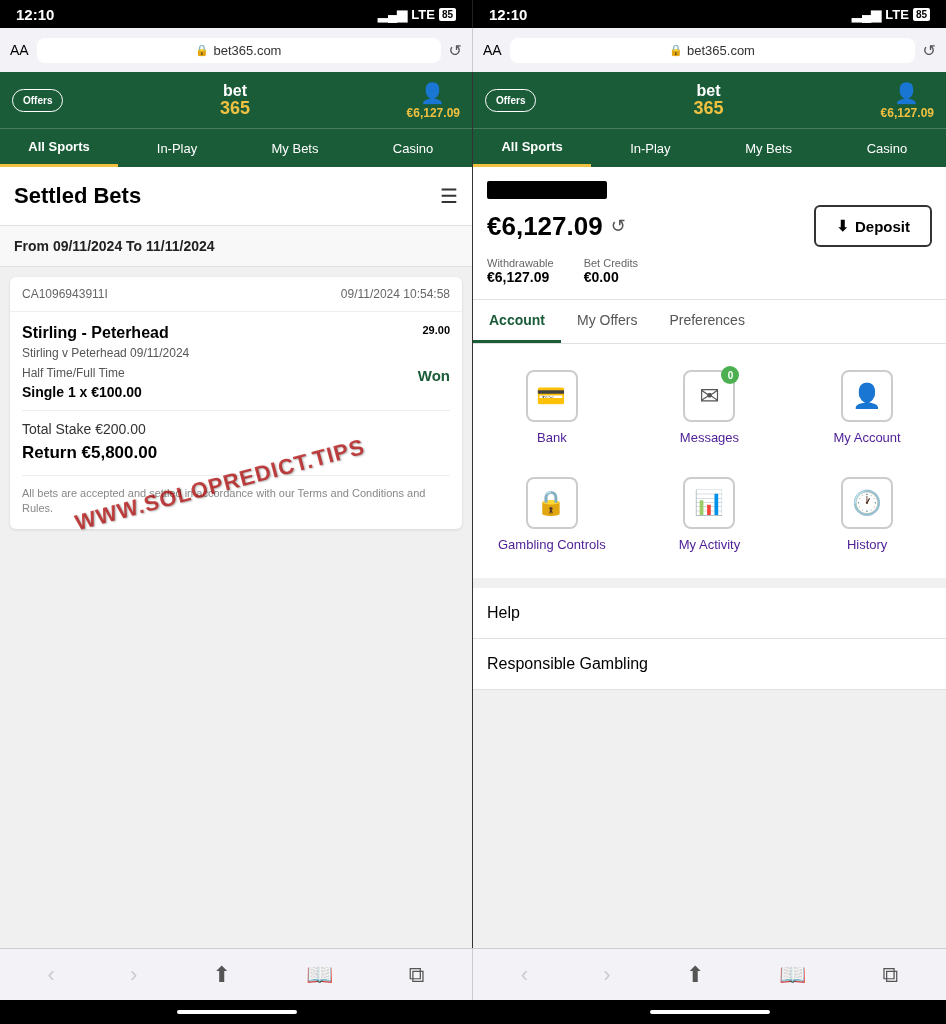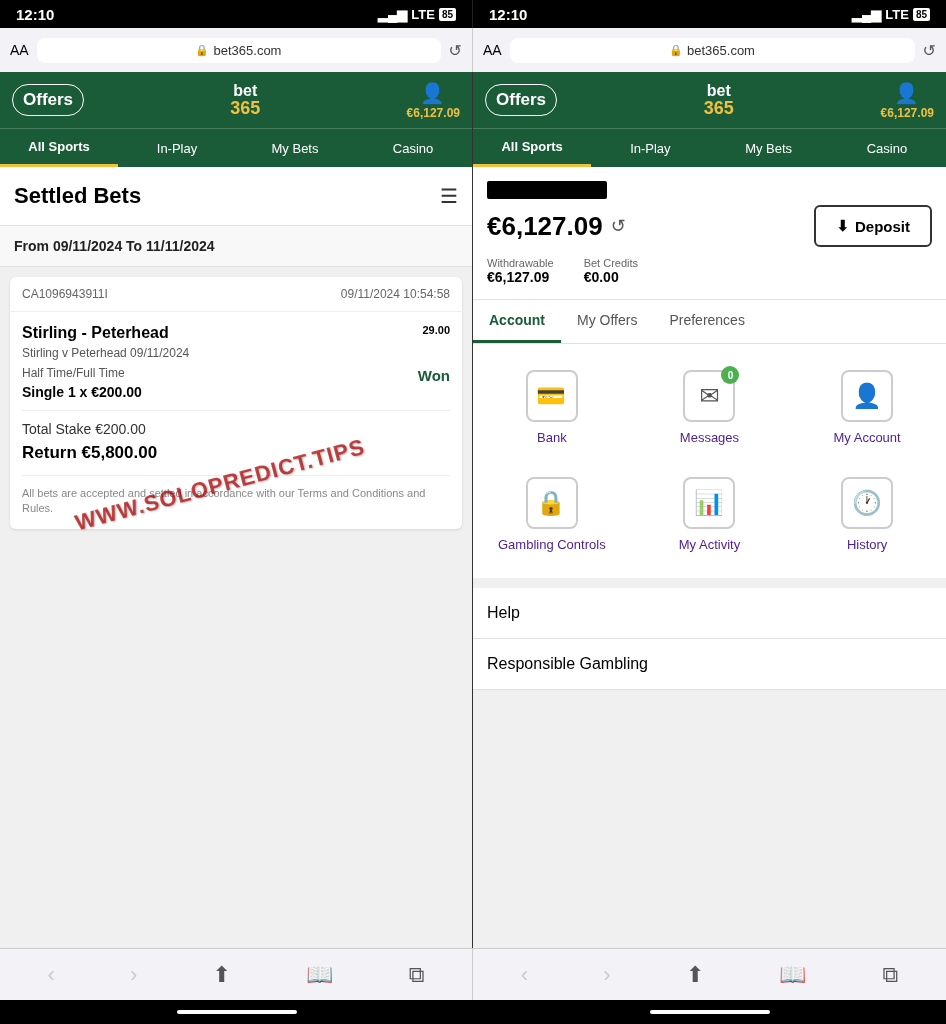--- a/index.html
+++ b/index.html
@@ -111,21 +111,21 @@
       justify-content: space-between;
       padding: 8px 12px;
       height: 56px;
     }
     .offers-btn {
       border: 1.5px solid #fff;
       color: #fff;
       background: transparent;
       padding: 5px 10px;
       border-radius: 16px;
-      font-size: 17px;
+      font-size: 10px;
       font-weight: 600;
       cursor: pointer;
     }
     .bet365-logo {
       display: flex;
       flex-direction: column;
       align-items: center;
       line-height: 1;
     }
     .bet365-logo .bet-text {
@@ -599,21 +599,21 @@
         <div class="bet-card-body">
           <div class="bet-match-row">
             <span class="bet-match">Stirling - Peterhead</span>
             <span class="bet-odds">29.00</span>
           </div>
           <div class="bet-info">Stirling v Peterhead 09/11/2024</div>
           <div class="bet-result-row">
             <span class="bet-info">Half Time/Full Time</span>
             <span class="bet-won">Won</span>
           </div>
-          <div class="bet-type">Single 1 x €200.00</div>
+          <div class="bet-type">Single 1 x €100.00</div>
           <div class="bet-stake">
             <span>Total Stake</span>
             <span>€200.00</span>
           </div>
           <div class="bet-return">
             <span>Return</span>
             <span>€5,800.00</span>
           </div>
           <div class="bet-disclaimer">All bets are accepted and settled in accordance with our Terms and Conditions and Rules.</div>
         </div>

